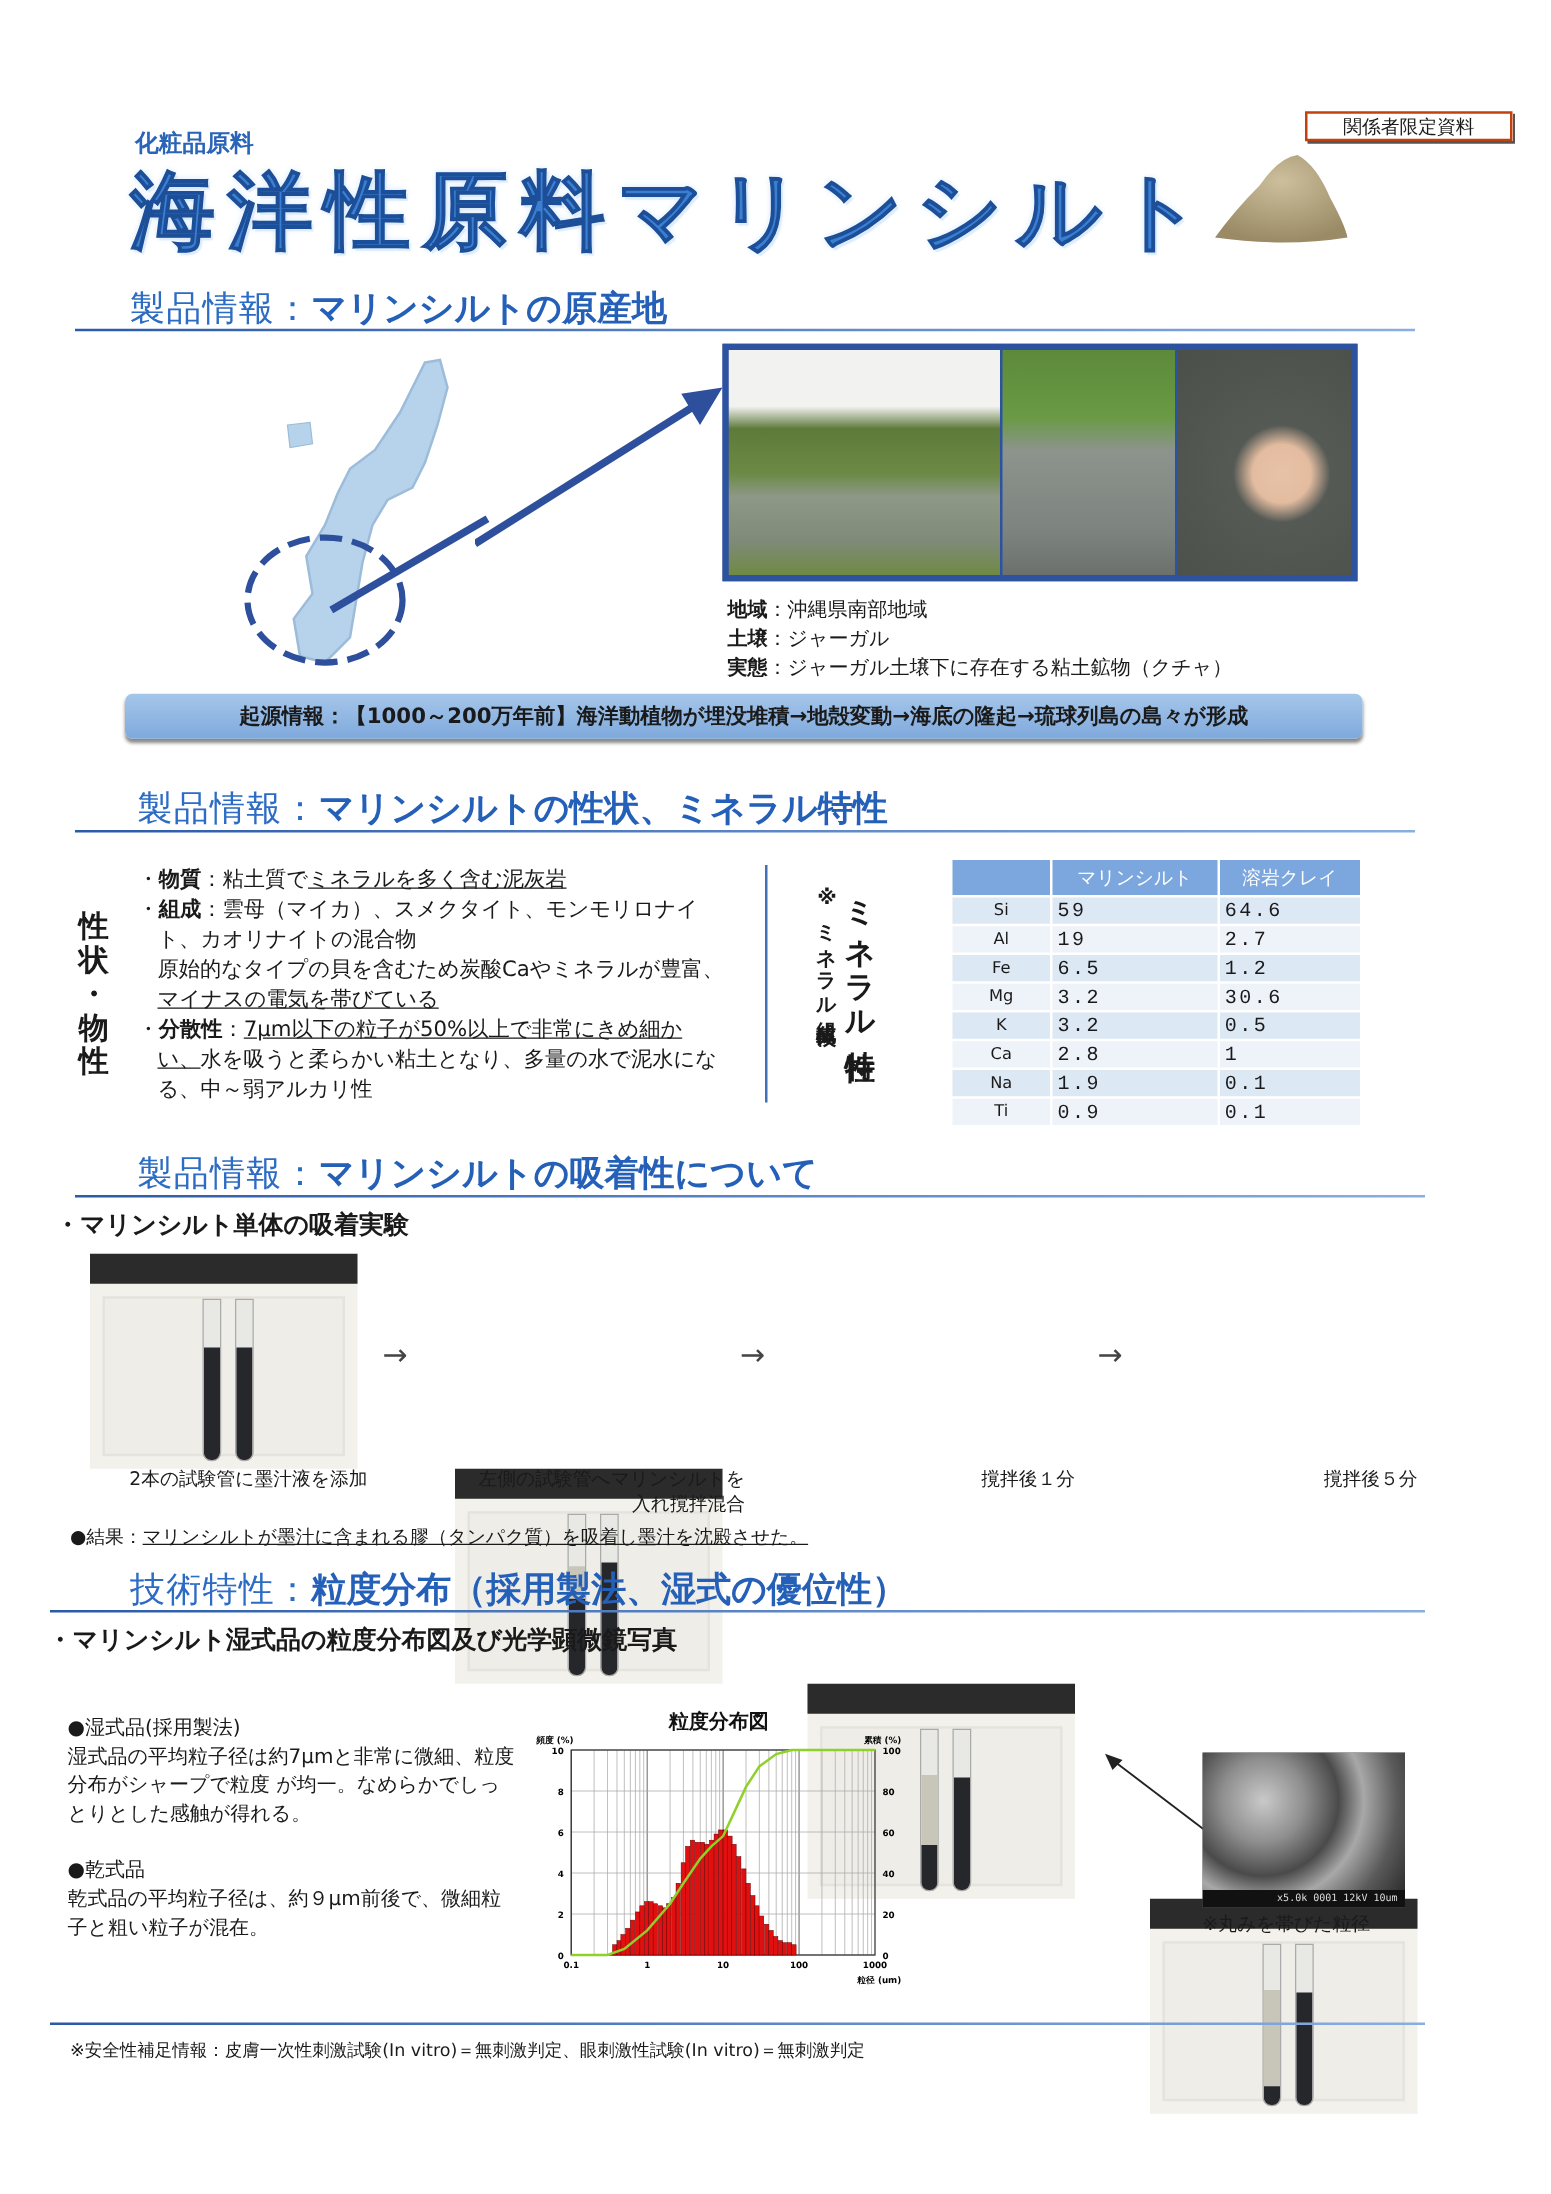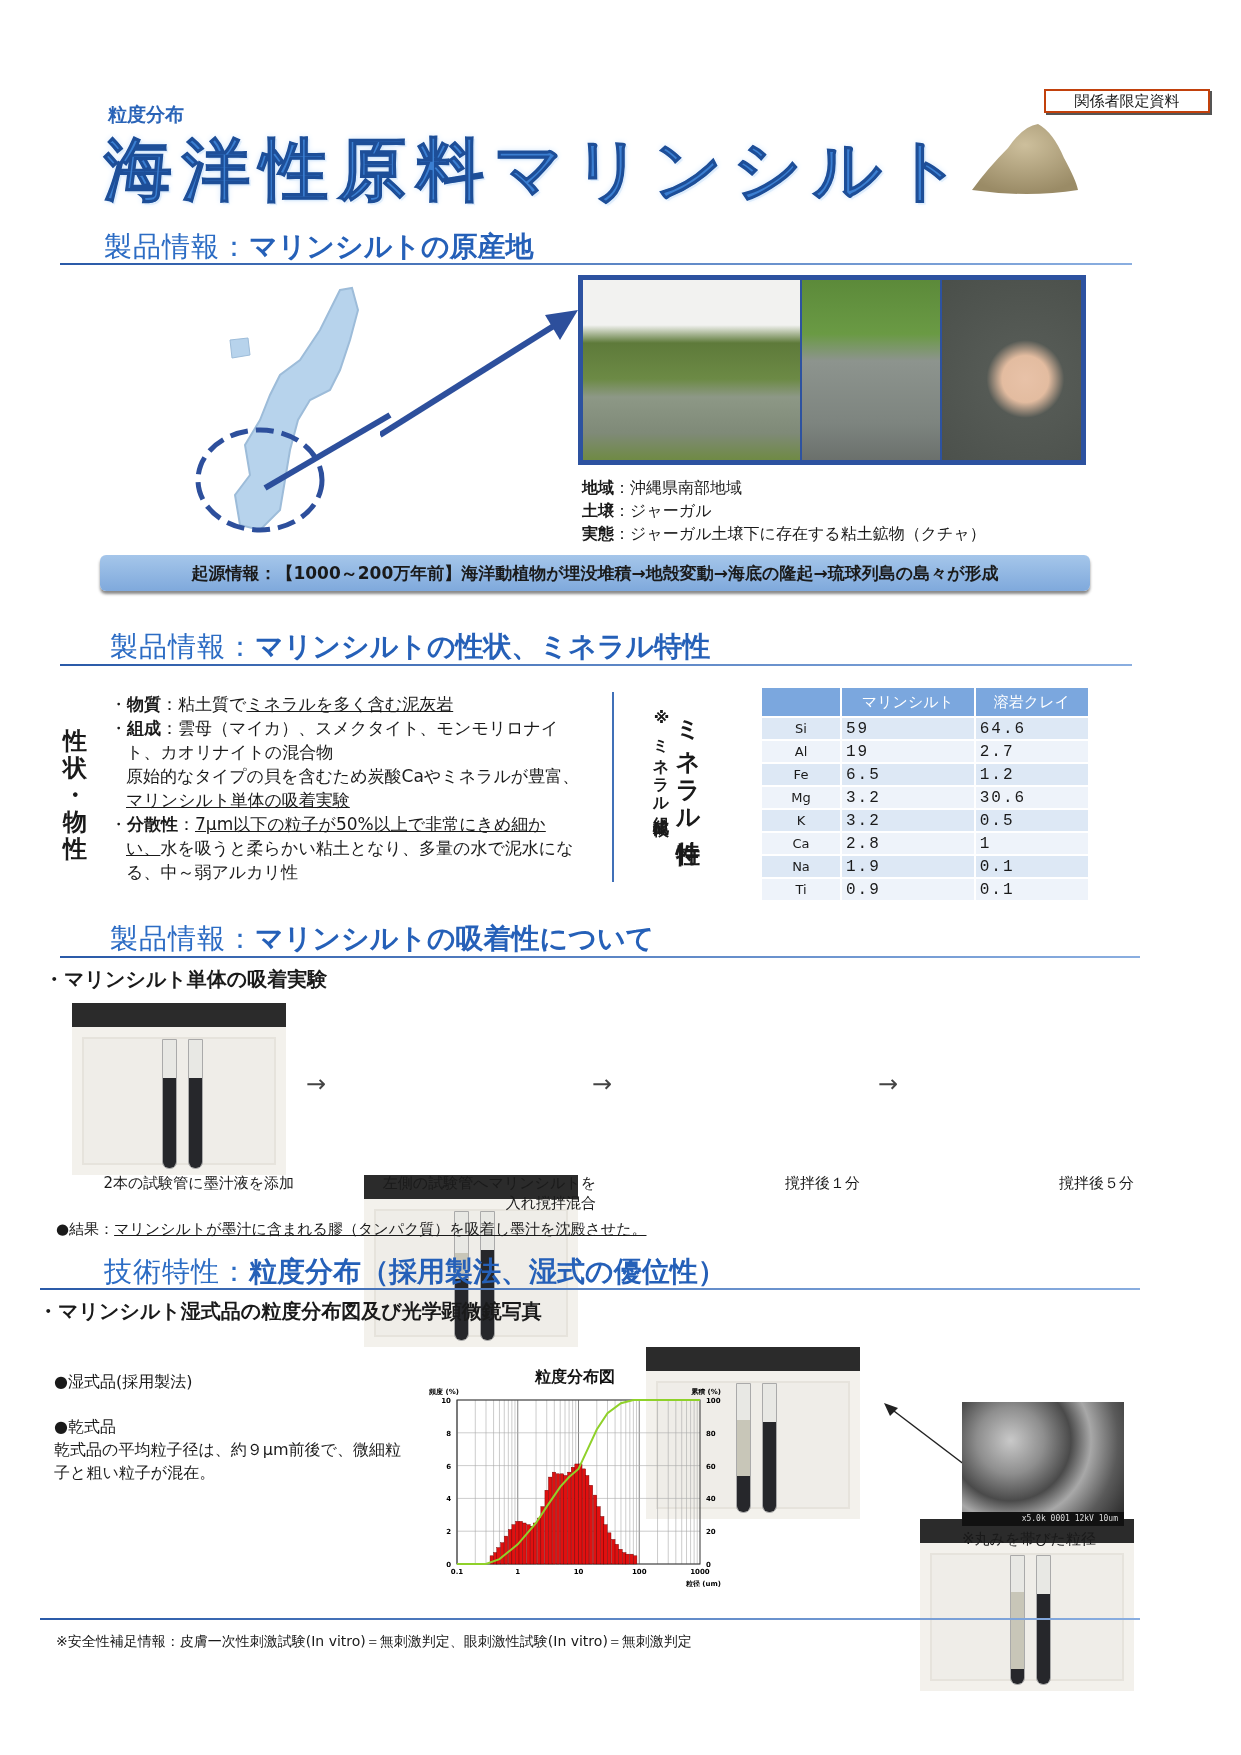--- a/index.html
+++ b/index.html
@@ -43,21 +43,21 @@
   .chart-wrap { left: 425px; top: 1362px; width: 300px; height: 230px; text-decoration: underline; }
   .sem { left: 962px; top: 1402px; width: 162px; height: 124px; background: #555; overflow: hidden; }
   .sem-caption { left: 962px; top: 1530px; font-size: 15px; }
   .footer { left: 56px; top: 1631px; font-size: 14px; line-height: 20px; }
 </style>
 </head>
 <body>
 
 <div class="abs confidential">関係者限定資料</div>
 
-<div class="abs subtitle">粒度分布</div>
+<div class="abs subtitle">化粧品原料</div>
 <div class="abs title">海洋性原料マリンシルト</div>
 <svg class="abs sand" viewBox="0 0 112 80">
   <defs>
       <radialGradient id="sg" cx="50%" cy="30%" r="70%">
         <stop offset="0" stop-color="#cdbf9c"></stop>
         <stop offset="1" stop-color="#9a8b66"></stop>
       </radialGradient>
     </defs>
   <path d="M4 72 Q20 50 40 30 Q55 8 70 6 Q85 14 96 40 Q108 62 110 72 Q60 80 4 72Z" fill="url(#sg)"></path>
 </svg>
@@ -95,21 +95,21 @@
 <div class="abs sec-head" style="left:110px;top:628px;">
   <span class="pre">製品情報：</span><span class="main">マリンシルトの性状、ミネラル特性</span>
 </div>
 <div class="abs rule" style="left:60px;top:664px;width:1072px;"></div>
 
 <div class="abs vert-label" style="left:60px;top:728px;width:30px;">性<br>状<br>・<br>物<br>性</div>
 
 <div class="abs props">
   <div>・<b>物質</b>：<span>粘土質で</span><u>ミネラルを多く含む泥灰岩</u></div>
   <div style="padding-left:16px;text-indent:-16px;">・<b>組成</b>：<span>雲母（マイカ）、スメクタイト、モンモリロナイト、カオリナイトの混合物</span></div>
-  <div style="padding-left:16px;"><span>原始的なタイプの貝を含むため炭酸Caやミネラルが豊富、</span><u>マリンシルト単体の吸着実験</u></div>
+  <div style="padding-left:16px;"><span>原始的なタイプの貝を含むため炭酸Caやミネラルが豊富、</span><u>マイナスの電気を帯びている</u></div>
   <div style="padding-left:16px;text-indent:-16px;">・<b>分散性</b>：<u>7μm以下の粒子が50%以上で非常にきめ細かい、</u><span>水を吸うと柔らかい粘土となり、多量の水で泥水になる、中～弱アルカリ性</span></div>
 </div>
 
 <div class="abs vline" style="left:612px;top:692px;height:190px;"></div>
 
 <div class="abs mineral-title" style="left:672px;top:704px;">ミネラル特性</div>
 <div class="abs mineral-note" style="left:650px;top:708px;">※ミネラル組成比較</div>
 
 <table class="abs minerals" style="left:760px;top:686px;width:330px;">
   <thead>
@@ -226,20 +226,21 @@
 </div>
 
 <div class="abs sec-head" style="left:104px;top:1253px;">
   <span class="pre">技術特性：</span><span class="main">粒度分布（採用製法、湿式の優位性）</span>
 </div>
 <div class="abs rule" style="left:40px;top:1288px;width:1100px;"></div>
 <div class="abs bullet-head" style="left:38px;top:1298px;">・マリンシルト湿式品の粒度分布図及び光学顕微鏡写真</div>
 
 <div class="abs desc">
   <div>●湿式品(採用製法)</div>
+  <div>湿式品の平均粒子径は約7μmと非常に微細、粒度分布がシャープで粒度 が均一。なめらかでしっとりとした感触が得れる。</div>
   <div style="height:22px;"></div>
   <div>●乾式品</div>
   <div>乾式品の平均粒子径は、約９μm前後で、微細粒子と粗い粒子が混在。</div>
 </div>
 
 <div class="abs chart-wrap">
   <svg id="chart" width="300" height="230" viewBox="0 0 300 230">
       <text x="150" y="20" text-anchor="middle" font-size="16" font-weight="bold" fill="#111">粒度分布図</text>
       <text x="4" y="32" font-size="7" font-weight="bold">頻度 (%)</text>
       <text x="296" y="32" font-size="7" font-weight="bold" text-anchor="end">累積 (%)</text>

